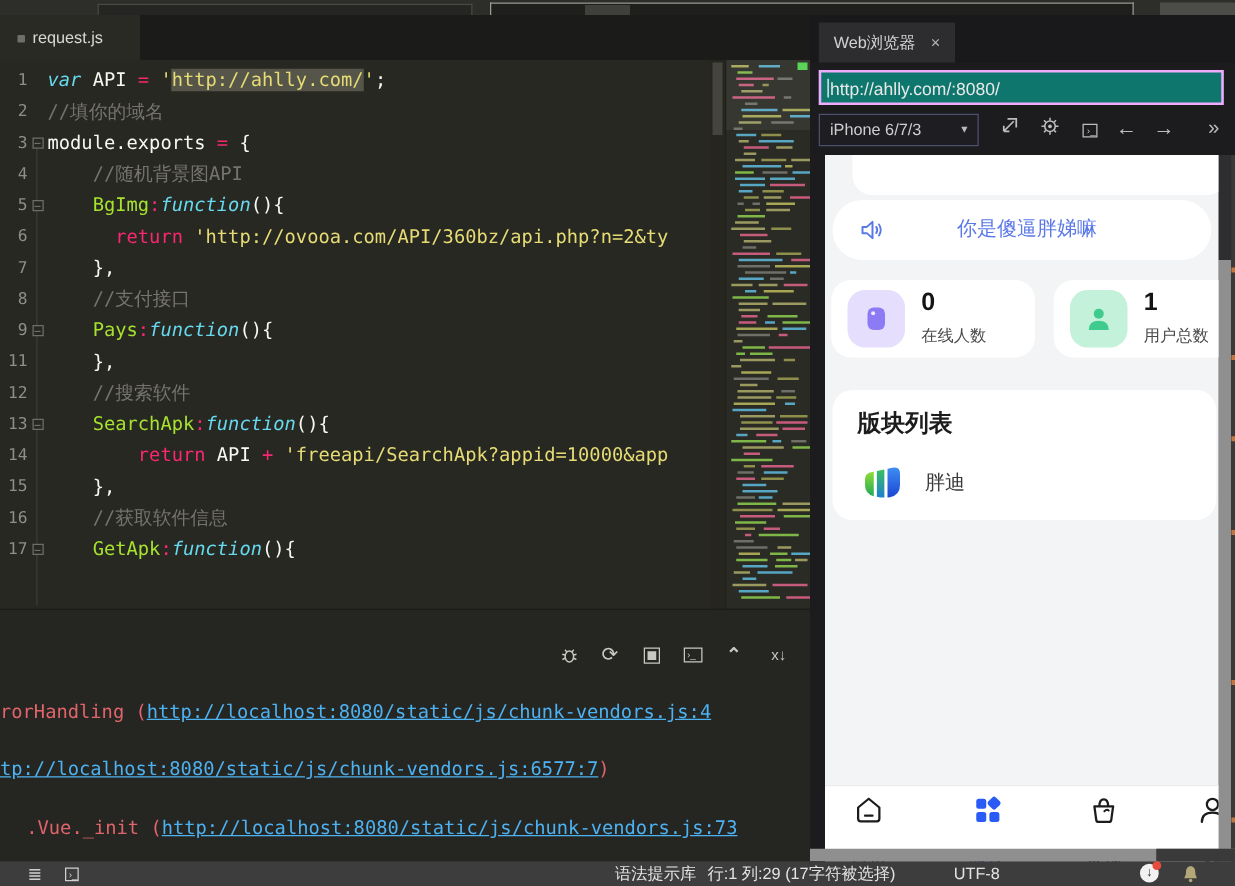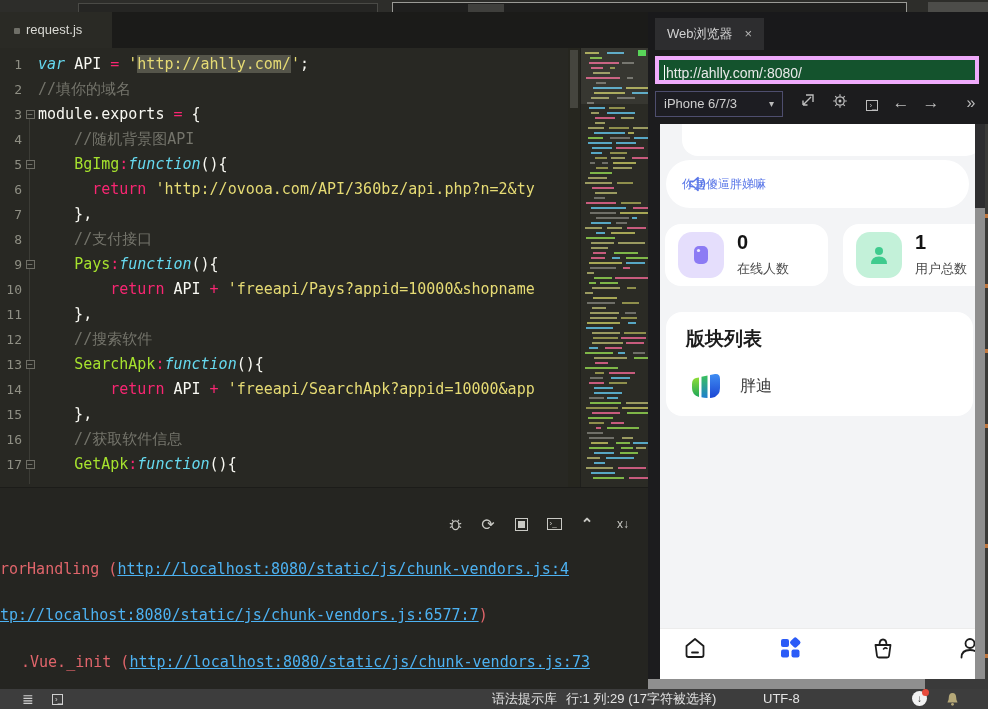--- a/index.html
+++ b/index.html
@@ -71,36 +71,36 @@
                color:#333; font-size:10px; line-height:15px; text-align:center; }
   .dl-badge { position:absolute; left:922px; top:0; width:7px; height:7px; background:#e84b3c; border-radius:50%; }
   .bell { position:absolute; left:946px; top:3px; }
 
   
   .browser-pane { position:absolute; left:648px; top:12px; width:340px; height:677px; background:#1c1c1e; }
   .btabbar { position:absolute; left:0; top:0; width:340px; height:38px; background:#19191b; }
   .btab { position:absolute; left:7px; top:6px; height:32px; padding:0 12px; background:#2d2d2f; color:#d2d2d2;
           font-size:13px; line-height:32px; }
   .btab-close { margin-left:12px; color:#b5b5b5; cursor:pointer; }
-  .urlbar { position:absolute; left:7px; top:44px; width:324px; height:28px; background:#14532d; border:4px solid #f0abfc;
+  .urlbar { position:absolute; left:7px; top:44px; width:324px; height:28px; background:#0f766e; border:2px solid #f0abfc;
             color:#e9e9e9; font-size:14px; line-height:26px; padding-left:5px; white-space:nowrap; overflow:hidden; }
   .caret { display:inline-block; width:1px; height:15px; background:#fff; vertical-align:-2px; margin-right:1px; }
   .btoolbar { position:absolute; left:7px; top:78px; width:324px; height:28px; }
   .device-select { position:absolute; left:0; top:1px; width:128px; height:26px; border:1px solid #4e4e6e; background:#1d1d22;
                    color:#cfcfcf; font-size:13px; line-height:24px; padding:0 8px; }
   .device-caret { float:right; font-size:10px; color:#bbb; }
   .bicon { position:absolute; top:3px; width:20px; height:20px; color:#bdbdbd; font-size:15px; text-align:center; line-height:20px; }
 
   
   .preview { position:absolute; left:12px; top:112px; width:315px; height:567px; background:#f3f4f6; overflow:hidden; }
   .m-search-remnant { position:absolute; left:22px; top:-14px; width:300px; height:46px; background:#fff; border-radius:16px; }
   .m-notice { position:absolute; left:6px; top:36px; width:303px; height:48px; background:#fff; border-radius:24px; }
   .m-notice-icon { position:absolute; left:20px; top:13px; }
-  .m-notice-text { position:absolute; left:16px; top:0; width:100%; height:48px; text-align:left; line-height:48px;
-                   color:#5b78e8; font-size:12px; }
+  .m-notice-text { position:absolute; left:4px; top:0; width:100%; height:48px; text-align:center; line-height:48px;
+                   color:#5b78e8; font-size:16px; }
   .m-stat { position:absolute; top:100px; height:62px; background:#fff; border-radius:16px; }
   .m-stat-icon { position:absolute; left:13px; top:8px; width:46px; height:46px; border-radius:14px;
                  display:flex; align-items:center; justify-content:center; }
   .m-stat-val { position:absolute; left:72px; top:7px; font-size:20px; font-weight:bold; color:#141414; }
   .m-stat-label { position:absolute; left:72px; top:36px; font-size:13px; color:#4a4a4a; white-space:nowrap; }
   .m-board { position:absolute; left:6px; top:188px; width:307px; height:104px; background:#fff; border-radius:16px; }
   .m-board-title { position:absolute; left:20px; top:14px; font-size:19px; font-weight:bold; color:#1c1c1c; }
   .m-board-item { position:absolute; left:20px; top:52px; display:flex; align-items:center; gap:14px; }
   .m-board-name { font-size:16px; color:#3a3a3a; }
   .m-tabbar { position:absolute; left:0; top:504px; width:315px; height:63px; background:#fff; border-top:1px solid #ececec; }
@@ -138,21 +138,20 @@
       <div class="code-area">
           <div class="code-row"><span class="gutter-num">1</span><span class="gutter-fold"></span><span class="code-text"><span class="tok-kwi">var </span><span class="tok-pln">API </span><span class="tok-op">= </span><span class="tok-str">'</span><span class="tok-sel">http://ahlly.com/</span><span class="tok-str">'</span><span class="tok-pln">;</span></span></div>
           <div class="code-row"><span class="gutter-num">2</span><span class="gutter-fold"></span><span class="code-text"><span class="tok-com">//填你的域名</span></span></div>
           <div class="code-row"><span class="gutter-num">3</span><span class="gutter-fold"><span class="fold-box">–</span></span><span class="code-text"><span class="tok-pln">module.exports </span><span class="tok-op">= </span><span class="tok-pln">{</span></span></div>
           <div class="code-row"><span class="gutter-num">4</span><span class="gutter-fold"></span><span class="code-text"><span class="tok-com">    //随机背景图API</span></span></div>
           <div class="code-row"><span class="gutter-num">5</span><span class="gutter-fold"><span class="fold-box">–</span></span><span class="code-text"><span class="tok-pln">    </span><span class="tok-fn">BgImg</span><span class="tok-op">:</span><span class="tok-kwi">function</span><span class="tok-pln">(){</span></span></div>
           <div class="code-row"><span class="gutter-num">6</span><span class="gutter-fold"></span><span class="code-text"><span class="tok-pln">      </span><span class="tok-kw">return </span><span class="tok-str">'http://ovooa.com/API/360bz/api.php?n=2&amp;ty</span></span></div>
           <div class="code-row"><span class="gutter-num">7</span><span class="gutter-fold"></span><span class="code-text"><span class="tok-pln">    },</span></span></div>
           <div class="code-row"><span class="gutter-num">8</span><span class="gutter-fold"></span><span class="code-text"><span class="tok-com">    //支付接口</span></span></div>
           <div class="code-row"><span class="gutter-num">9</span><span class="gutter-fold"><span class="fold-box">–</span></span><span class="code-text"><span class="tok-pln">    </span><span class="tok-fn">Pays</span><span class="tok-op">:</span><span class="tok-kwi">function</span><span class="tok-pln">(){</span></span></div>
-          <div class="code-row"><span class="gutter-num">10</span><span class="gutter-fold"></span><span class="code-text"><span class="tok-pln">        </span><span class="tok-kw">return </span><span class="tok-pln">API </span><span class="tok-op">+ </span><span class="tok-str">'freeapi/Pays?appid=10000&amp;shopname</span></span></div>
           <div class="code-row"><span class="gutter-num">11</span><span class="gutter-fold"></span><span class="code-text"><span class="tok-pln">    },</span></span></div>
           <div class="code-row"><span class="gutter-num">12</span><span class="gutter-fold"></span><span class="code-text"><span class="tok-com">    //搜索软件</span></span></div>
           <div class="code-row"><span class="gutter-num">13</span><span class="gutter-fold"><span class="fold-box">–</span></span><span class="code-text"><span class="tok-pln">    </span><span class="tok-fn">SearchApk</span><span class="tok-op">:</span><span class="tok-kwi">function</span><span class="tok-pln">(){</span></span></div>
           <div class="code-row"><span class="gutter-num">14</span><span class="gutter-fold"></span><span class="code-text"><span class="tok-pln">        </span><span class="tok-kw">return </span><span class="tok-pln">API </span><span class="tok-op">+ </span><span class="tok-str">'freeapi/SearchApk?appid=10000&amp;app</span></span></div>
           <div class="code-row"><span class="gutter-num">15</span><span class="gutter-fold"></span><span class="code-text"><span class="tok-pln">    },</span></span></div>
           <div class="code-row"><span class="gutter-num">16</span><span class="gutter-fold"></span><span class="code-text"><span class="tok-com">    //获取软件信息</span></span></div>
           <div class="code-row"><span class="gutter-num">17</span><span class="gutter-fold"><span class="fold-box">–</span></span><span class="code-text"><span class="tok-pln">    </span><span class="tok-fn">GetApk</span><span class="tok-op">:</span><span class="tok-kwi">function</span><span class="tok-pln">(){</span></span></div>
         </div>
       <div class="editor-vscroll">
           <div class="thumb"></div>

